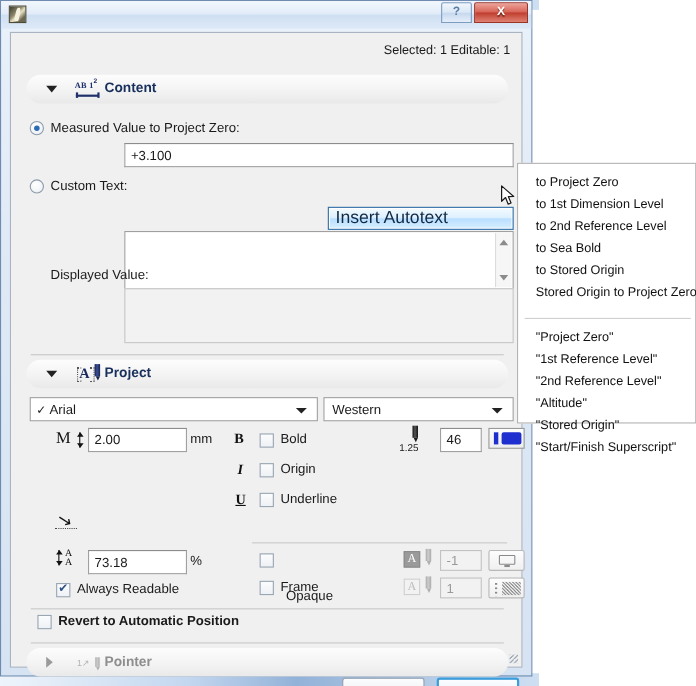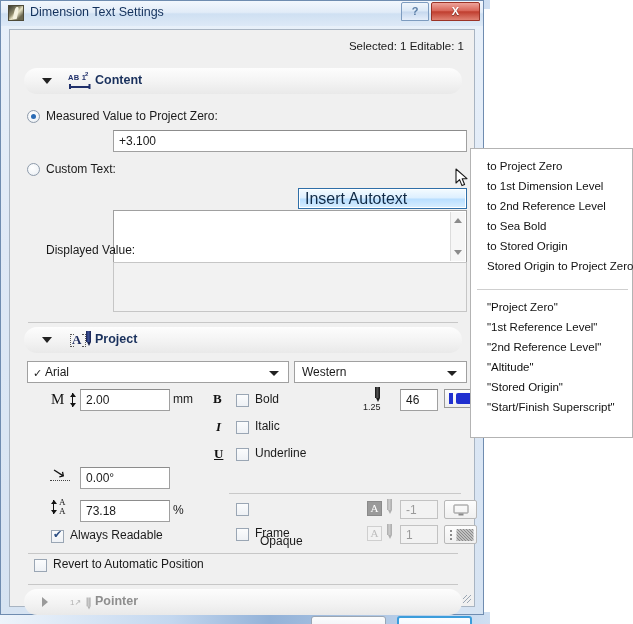--- a/index.html
+++ b/index.html
@@ -144,20 +144,21 @@
   
   .ico-content {
     position: absolute;
     left: 44px; top: 5px;
     width: 24px; height: 18px;
   }
   .ico-content .ab {
     position: absolute; left: 0; top: 0;
     font-size: 7.5px; font-weight: bold; color: #20306b;
     letter-spacing: .3px;
+    font-family: Liberation Serif, serif;
   }
   .ico-content .sup {
     position: absolute; left: 17px; top: -2px;
     font-size: 6px; font-weight: bold; color: #20306b;
   }
   .ico-content .arw {
     position: absolute; left: 1px; top: 11px;
     width: 21px; height: 5px;
   }
   .ico-content .arw::before {
@@ -494,21 +495,21 @@
     font-size: 9px; color: #111;
   }
   .lineh-ico .aa1 { top: -1px; }
   .lineh-ico .aa2 { top: 8px; }
 
   
   .menu {
     position: absolute;
     left: 470px; top: 148px;
     width: 163px;
-    height: 290px;
+    height: 237px;
     background: #ffffff;
     border: 1px solid #b3b3b3;
     box-sizing: border-box;
   }
   .menu-item {
     position: absolute;
     left: 16px;
     font-size: 11.5px;
     color: #111;
     white-space: nowrap;
@@ -544,21 +545,20 @@
 
   <div class="bg-sliver" style="left:0;top:0;width:9px;height:624px;"></div>
   <div class="bg-sliver" style="left:0;top:0;width:490px;height:9px;"></div>
   <div class="bg-page" style="left:490px;top:0;width:143px;height:624px;"></div>
   <div class="bg-sliver" style="left:0;top:612px;width:490px;height:12px;"></div>
 
   <div class="window">
 
     <div class="titlebar">
       <div class="title-icon"></div>
-      <div class="title-text">Dimension Text Settings</div>
       <div class="btn-help">?</div>
       <div class="btn-close">X</div>
     </div>
 
     <div class="dlgbody">
 
       <div class="selected-info">Selected: 1 Editable: 1</div>
       <div class="hsep" style="top:55px;"></div>
 
       <div class="section-head" style="top:38px;">
@@ -626,40 +626,39 @@
       <div class="tinput" style="left:70px; top:359px; width:90px; height:22px;">2.00</div>
       <div class="lbl" style="left:163px; top:362px;">mm</div>
 
       <span class="fglyph" style="left:203px; top:361px; font-weight:bold;">B</span>
       <span class="fglyph" style="left:206px; top:389px; font-style:italic; font-weight:bold;">I</span>
       <span class="fglyph" style="left:204px; top:416px; text-decoration:underline; font-weight:bold;">U</span>
 
       <div class="cbox" style="left:226px; top:364px;"></div>
       <div class="lbl" style="left:245px; top:362px;">Bold</div>
       <div class="cbox" style="left:226px; top:391px;"></div>
-      <div class="lbl" style="left:245px; top:389px;">Italic</div>
+      <div class="lbl" style="left:245px; top:389px;">Origin</div>
       <div class="cbox" style="left:226px; top:418px;"></div>
       <div class="lbl" style="left:245px; top:416px;">Underline</div>
 
       <span class="pen" style="left:365px; top:357px;">
         <span class="body"></span>
           <span class="nib"></span>
       </span>
       <div class="lbl" style="left:353px; top:372px; font-size:9px;">1.25</div>
       <div class="tinput" style="left:390px; top:359px; width:38px; height:22px;">46</div>
       <div class="colorswatch" style="left:434px; top:359px; width:33px; height:19px;">
         <span class="bar"></span>
         <span class="blk"></span>
       </div>
 
       <span class="angle-ico" style="left:40px; top:432px;">
         <span class="ar">↘</span>
         <span class="base"></span>
       </span>
-      <div class="tinput" style="left:70px; top:437px; width:90px; height:22px;">0.00°</div>
 
       <div style="position:absolute; left:219px; top:463px; width:232px; height:1px; background:#c9c9c9;"></div>
 
       <span class="lineh-ico" style="left:40px; top:468px;">
         <span class="updown" style="left:0; top:2px;">
             <span class="ua"></span>
             <span class="da"></span>
           </span>
         <span class="aa1">A</span>
         <span class="aa2">A</span>
@@ -694,21 +693,21 @@
         <span class="dotcol"></span>
         <span class="hatch" style="left:20px;"></span>
       </div>
 
       <div class="cbox on" style="left:41px; top:500px;"></div>
       <div class="lbl" style="left:60px; top:498px;">Always Readable</div>
 
       <div class="hsep" style="top:523px;"></div>
 
       <div class="cbox" style="left:24px; top:529px;"></div>
-      <div class="lbl" style="left:43px; top:527px;">Revert to Automatic Position</div>
+      <div class="lbl" style="left:43px; top:527px;font-weight:bold;">Revert to Automatic Position</div>
 
       <div class="hsep" style="top:554px;"></div>
 
       <div class="section-head" style="top:559px;">
         <span class="sec-arrow collapsed"></span>
         <span class="ico-pointer">
           <span style="position:absolute;left:0;top:3px;font-size:8px;">1↗</span>
           <span class="pen grey" style="left:16px; top:1px; transform:scale(.8);">
             <span class="body"></span>
               <span class="nib"></span>

